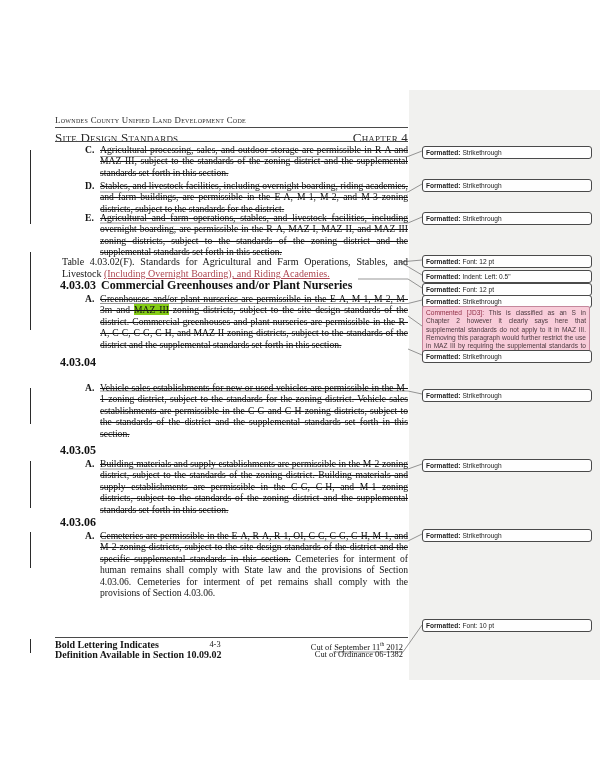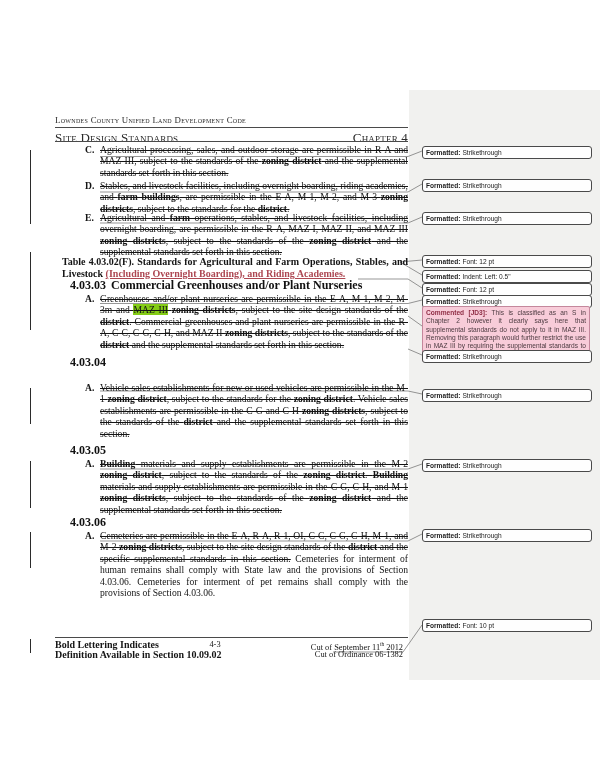--- a/index.html
+++ b/index.html
@@ -11,26 +11,26 @@
 
   
   .header-title{position:absolute;left:55px;top:115px;font-variant:small-caps;font-size:8.8px;letter-spacing:.3px;color:#2a2a2a;white-space:nowrap}
   .rule{position:absolute;left:55px;width:353px;height:0;border-top:1px solid #4a4a4a}
   .header-sub{position:absolute;left:55px;top:130px;width:353px;display:flex;justify-content:space-between;font-variant:small-caps;font-size:13px;letter-spacing:.2px;color:#2a2a2a}
 
   
   .li{position:absolute;left:85px;width:323px;display:flex;font-size:9.6px;line-height:11.4px;color:#141414}
   .li-label{width:15px;flex:none;font-weight:bold}
   .li-text{flex:1;text-align:justify}
-  .heading{position:absolute;left:70px;width:346px;display:flex;font-weight:bold;font-size:12px;line-height:12.5px;color:#111}
+  .heading{position:absolute;left:60px;width:346px;display:flex;font-weight:bold;font-size:12px;line-height:12.5px;color:#111}
   .hnum{width:41px;flex:none}
   .htitle{flex:1}
   .caption{position:absolute;left:62px;width:346px;font-weight:bold;font-size:10px;line-height:12px;text-align:justify;color:#141414}
 
-  .b{font-weight:bold}
+  .b{font-weight:normal}
   .strike{text-decoration:line-through;text-decoration-thickness:0.9px}
   .ins{color:#ad4752;text-decoration:underline}
   .hl{background:#84cc16}
   .sup{vertical-align:super;font-size:62%}
 
   
   .footer-left{position:absolute;left:55px;width:200px;font-size:10px;line-height:9.8px;font-weight:bold}
   .footer-page{position:absolute;left:195px;width:40px;text-align:center;font-size:8.4px}
   .footer-right{position:absolute;left:240px;width:163px;text-align:right;font-size:8.4px;line-height:9.8px}
 

